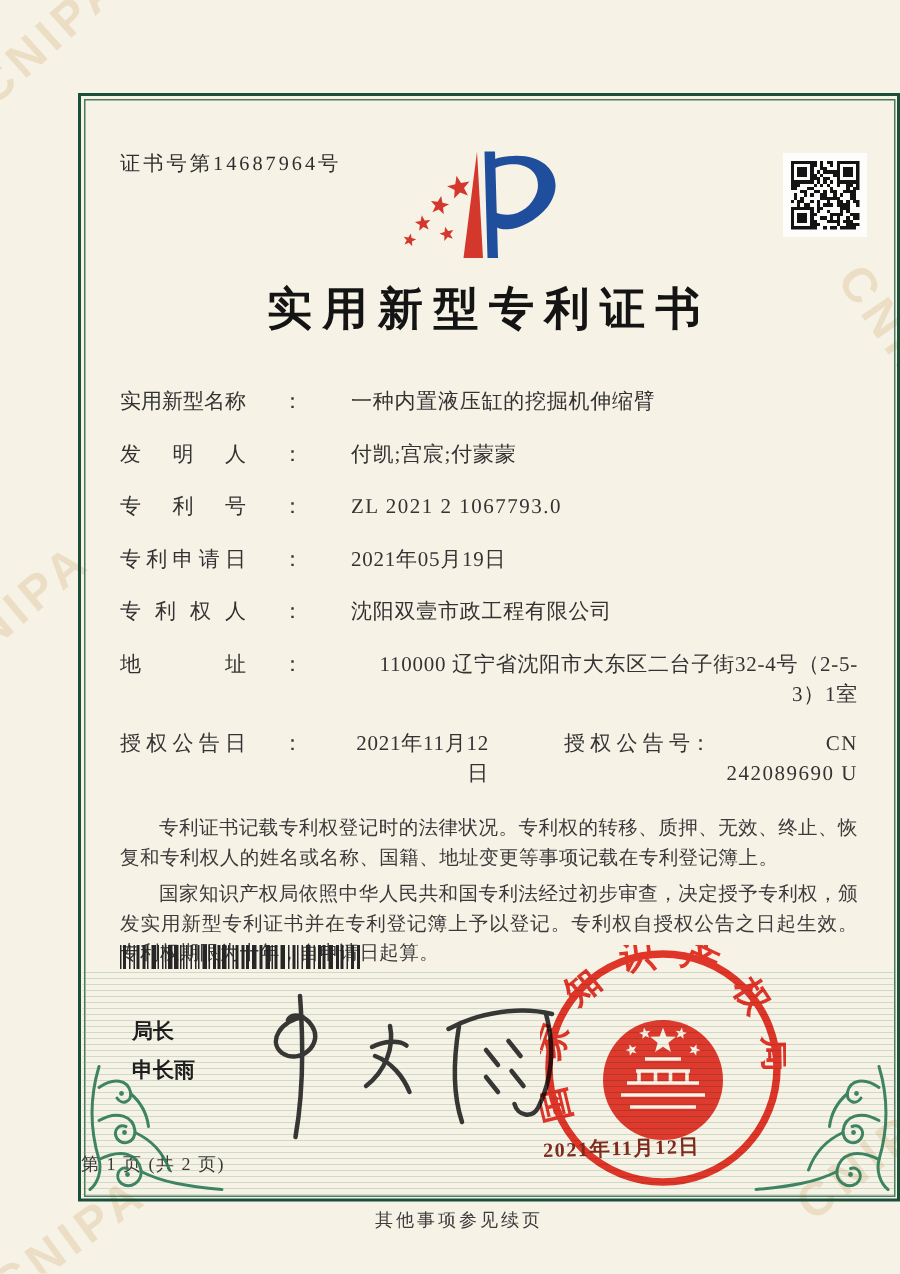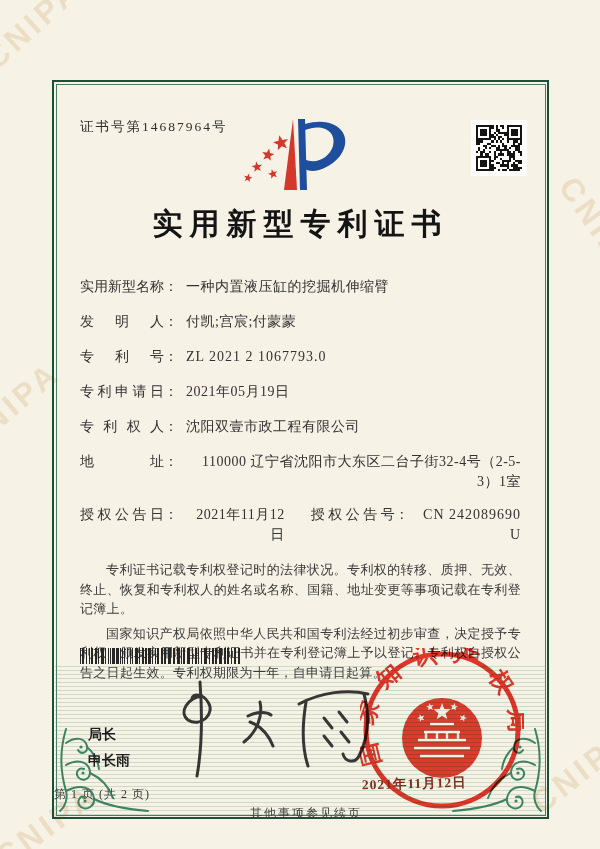--- a/index.html
+++ b/index.html
@@ -17,42 +17,42 @@
     font-weight:bold; font-size:32px; letter-spacing:4px;
     color:#e9dabd; opacity:.8; white-space:nowrap; user-select:none;
   }
   .wm1 { left:-26px; top:6px;  transform:rotate(-42deg); }
   .wm2 { right:-58px; top:210px; transform:rotate(55deg); }
   .wm3 { left:-48px; top:388px; transform:rotate(-40deg); }
   .wm4 { left:-12px; top:808px; transform:rotate(-36deg); }
   .wm5 { right:-40px; top:752px; transform:rotate(-38deg); }
   
   .frame {
-    position:absolute; left:52px; top:80px; width:497px; height:739px;
+    position:absolute; left:52px; top:62px; width:548px; height:739px;
     border:2.5px solid #1c4f3a; background:transparent; z-index:1;
   }
   .frame-inner {
     position:absolute; inset:1.5px; border:1px solid #49795f; pointer-events:none;
   }
   .content { position:absolute; inset:0; padding:36px 26px 0 26px; }
   
   .certno { font-size:13.5px; letter-spacing:2px; color:#2e2e2e; }
   .logo { position:absolute; left:50%; top:32px; transform:translateX(-50%); }
   .qrwrap {
     position:absolute; right:20px; top:38px; width:56px; height:56px;
     background:#fdfdfb; display:flex; align-items:center; justify-content:center;
   }
   .title {
     margin-top:68px; text-align:center;
     font-size:30px; font-weight:bold; letter-spacing:7px; color:#141414;
     white-space:nowrap;
   }
   
   .fields { margin-top:32px; }
-  .frow { display:flex; align-items:flex-start; margin-bottom:15px; font-size:14px; line-height:20px; color:#333; }
+  .frow { display:flex; align-items:flex-start; margin-bottom:15px; font-size:14px; line-height:20px; color:#333;gap:24px; }
   .flabel {
     display:inline-block; width:84px; flex:0 0 84px;
     text-align:justify; text-align-last:justify; letter-spacing:0;
   }
   .fcolon { flex:0 0 auto; margin-right:8px; }
   .fvalue { letter-spacing:.5px;text-align:right; }
   .fvalue.mono { letter-spacing:1px; }
   .addr-value { width:362px; }
   .grant2 { margin-left:26px; display:flex; }
   
@@ -65,21 +65,21 @@
   
   .band {
     position:absolute; left:1px; right:1px; bottom:1px; top:584px;
     background:repeating-linear-gradient(180deg,
       rgba(110,162,128,.30) 0 1px, rgba(0,0,0,0) 1px 4px);
     z-index:0;
   }
   .barcode { position:absolute; left:26px; top:566px; z-index:2; }
   .official { position:absolute; left:34px; top:612px; z-index:2;
     font-family:Liberation Serif, serif; font-weight:bold;
-    font-size:14px; line-height:26px; color:#1f1f1f;margin-top:28px; }
+    font-size:14px; line-height:26px; color:#1f1f1f; }
   .sig { position:absolute; left:82px; top:592px; z-index:2; }
   .seal { position:absolute; left:306px; top:566px; z-index:3; mix-blend-mode:multiply; opacity:.95; }
   .sealdate {
     position:absolute; left:308px; top:693px; z-index:4;
     font-weight:bold; font-size:13.5px; letter-spacing:1px; color:#7e2a1c;
     transform:rotate(-1.5deg); white-space:nowrap;
   }
   .pagenum {
     position:absolute; left:0; right:0; top:704px; z-index:1;
     text-align:left; font-size:12px; letter-spacing:1px; color:#3a3a3a;

